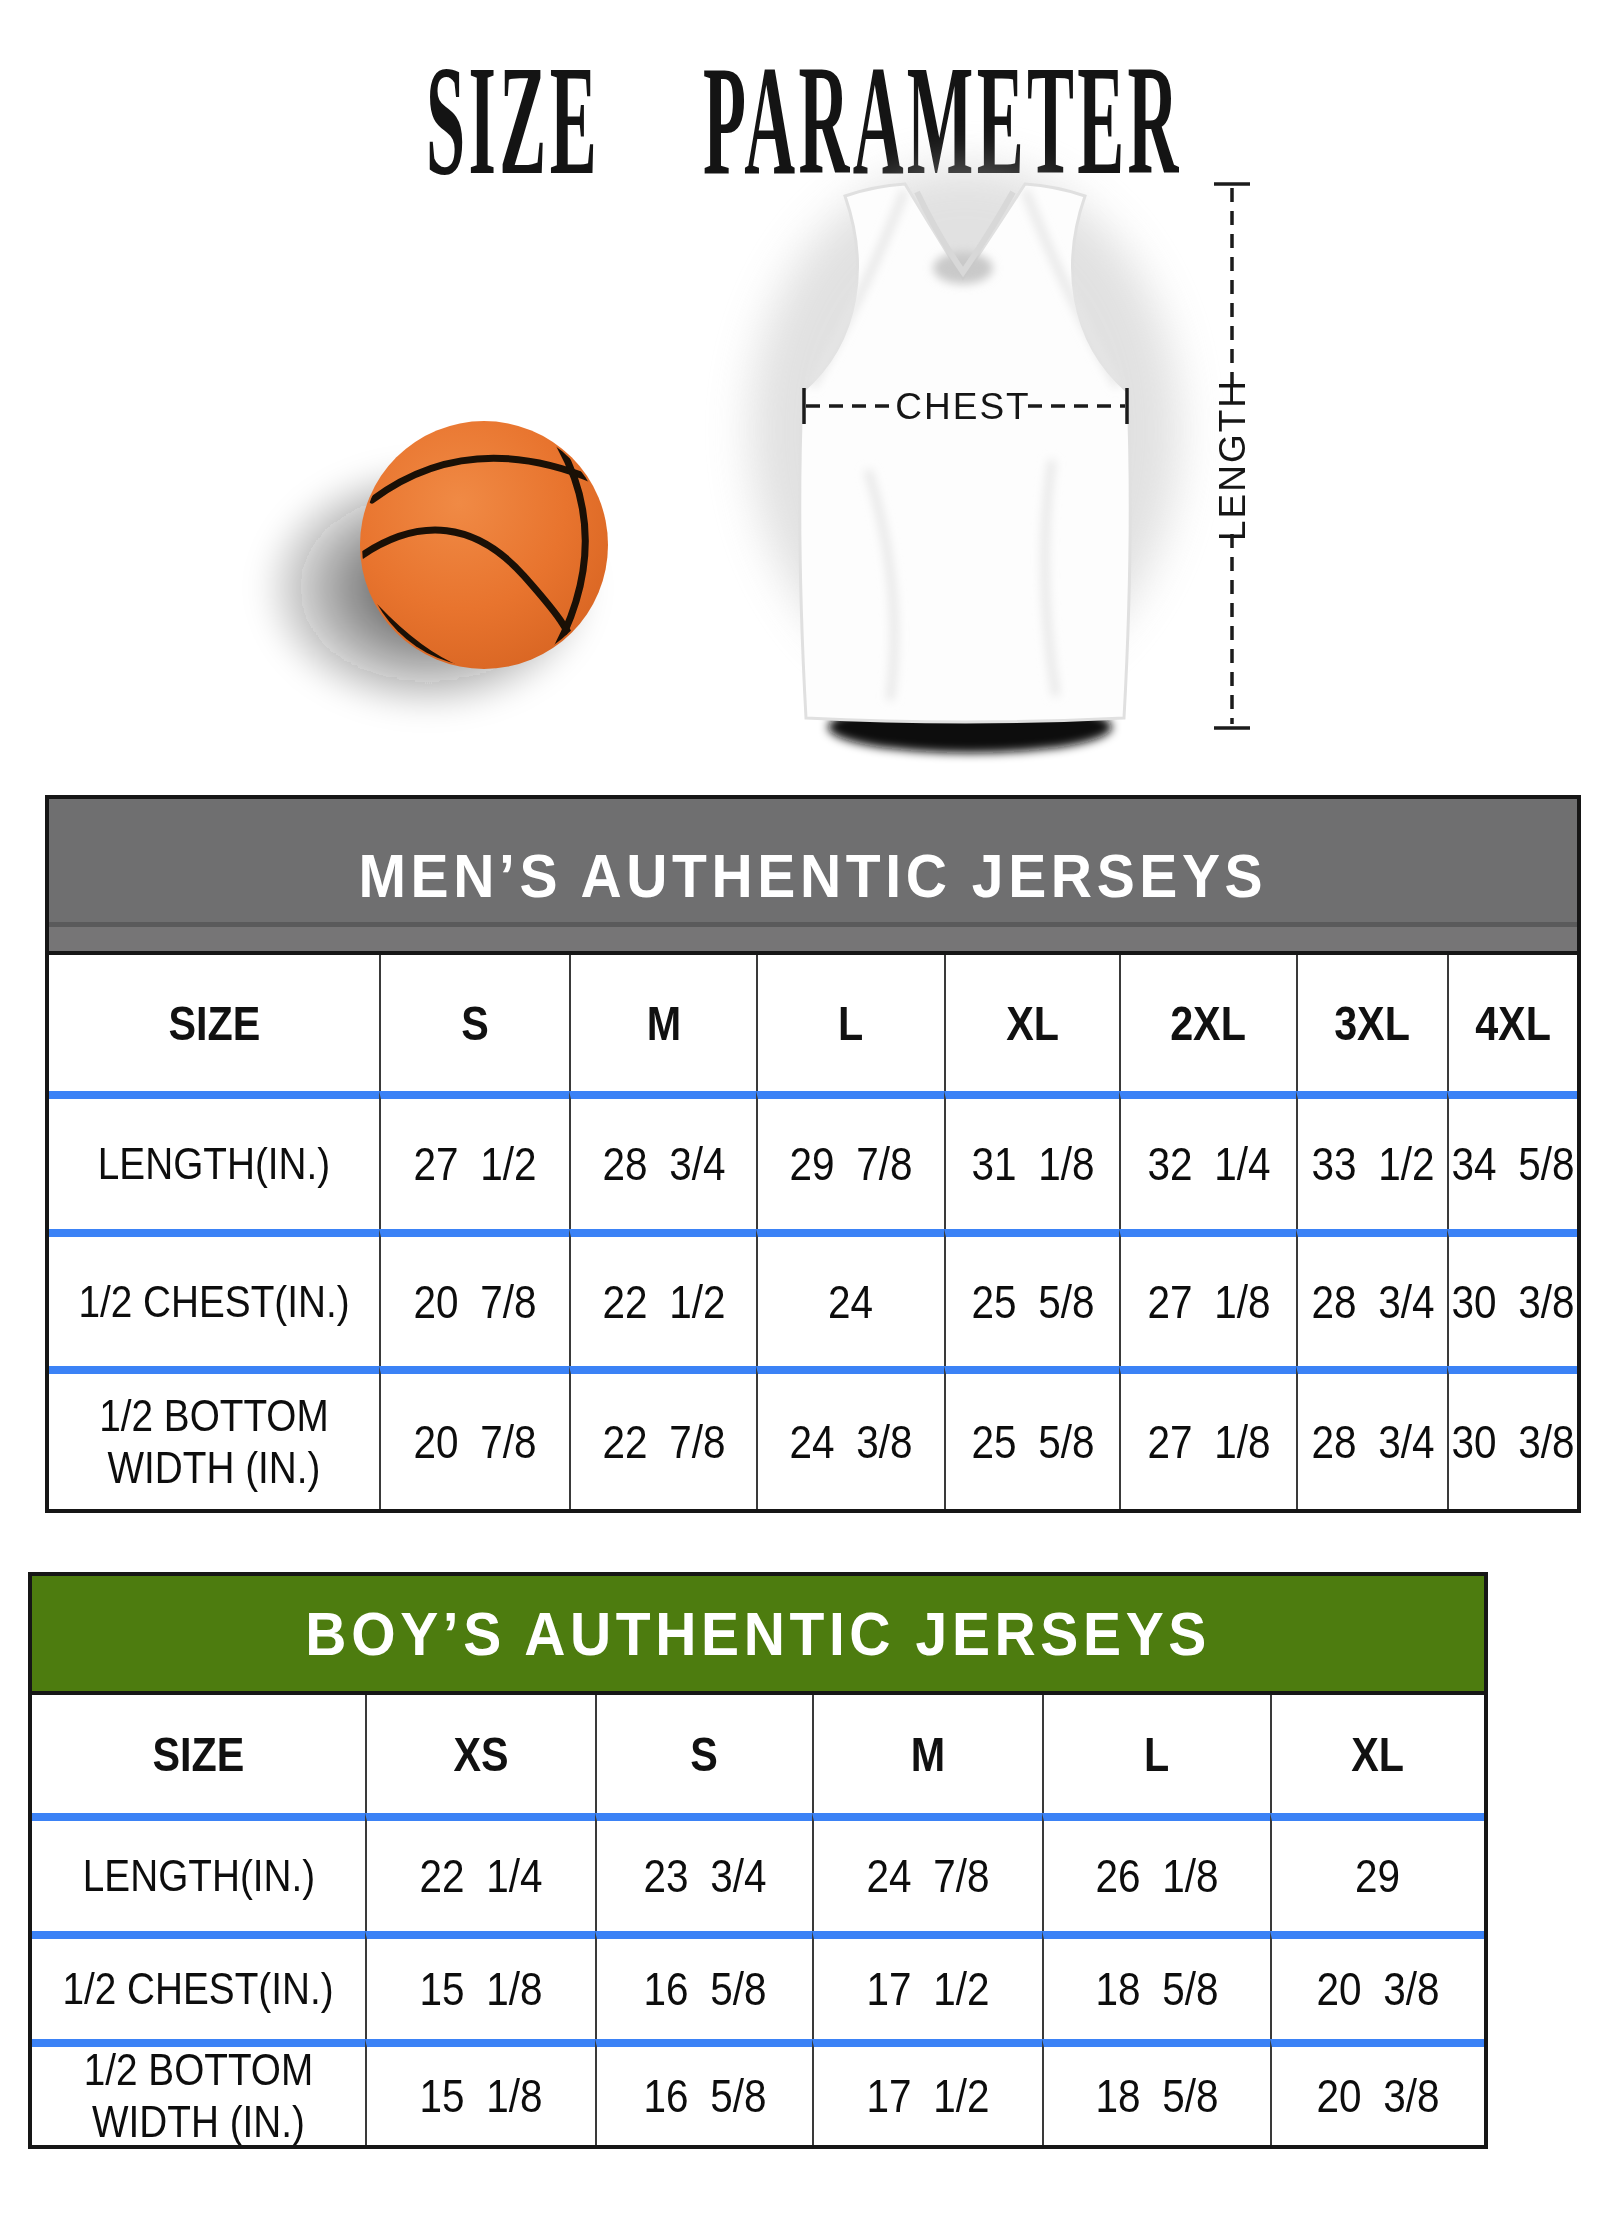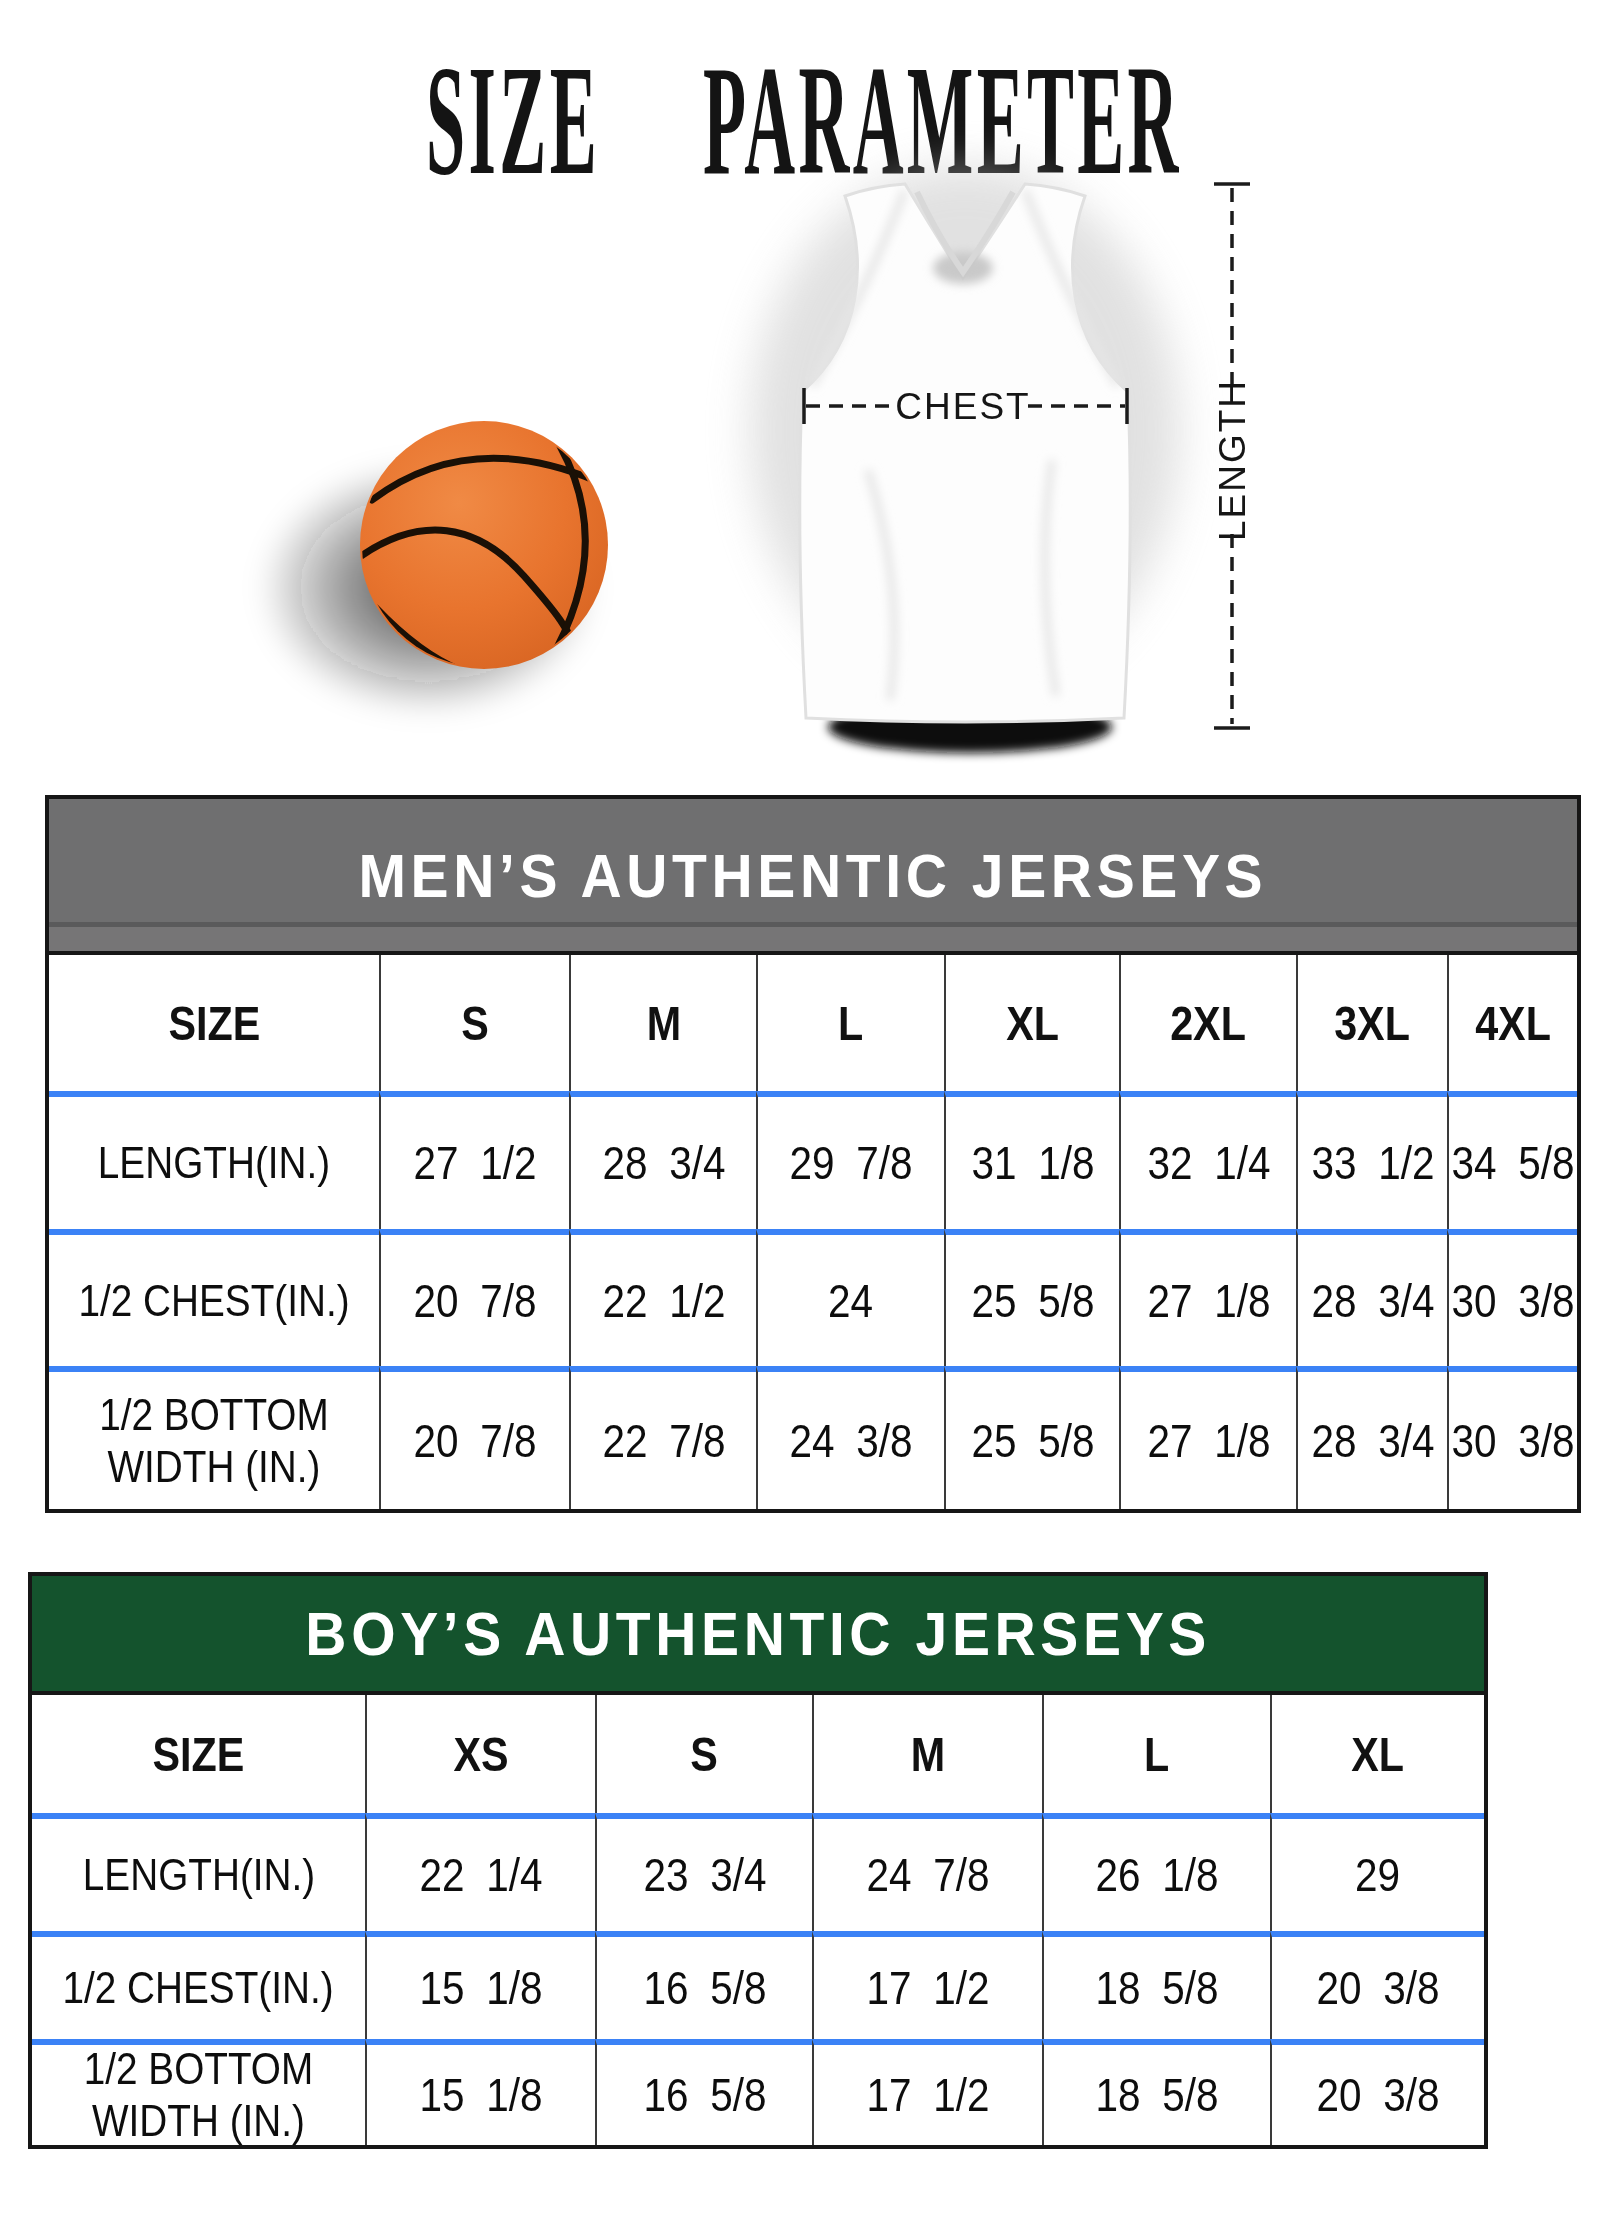--- a/index.html
+++ b/index.html
@@ -21,35 +21,35 @@
     transform:scale(0.47,1.04); transform-origin:center top;
   }
 
   
   .hero { position:absolute; top:0; left:0; }
 
   
   .tbl { position:absolute; border:4px solid #161616; background:#fff; }
   .tbl-bar {
     display:flex; align-items:center; justify-content:center;
-    background:#14532d; border-bottom:4px solid #161616;
+    background:#4d7c0f; border-bottom:4px solid #161616;
   }
   .tbl-bar.mens-bar {
     background:linear-gradient(#6f6f70 0 81%, #5a5a5b 81% 84%, #767576 84% 100%);
   }
   .tbl-bar .bt {
     display:inline-block; color:#ffffff; font-weight:bold;
     font-size:62px; letter-spacing:5px; white-space:nowrap;
     transform:scaleX(0.92); transform-origin:center;
   }
   .grid { display:grid; }
   .cell {
     display:flex; align-items:center; justify-content:center;
     overflow:hidden; box-sizing:border-box;
-    border-left:2px solid #3a3a3a; border-top:6px solid #3b82f6;
+    border-left:2px solid #3a3a3a; border-top:8px solid #3b82f6;
   }
   .cell.c0 { border-left:none; }
   .cell.r0 { border-top:none; }
   .ht {  
     display:inline-block; font-size:48px; font-weight:bold; white-space:pre;
     transform:scaleX(0.86); transform-origin:center;
   }
   .lt {  
     display:inline-block; font-size:44px; font-weight:400; color:#0d0d0d;
     text-align:center; line-height:1.18; max-width:100%;

